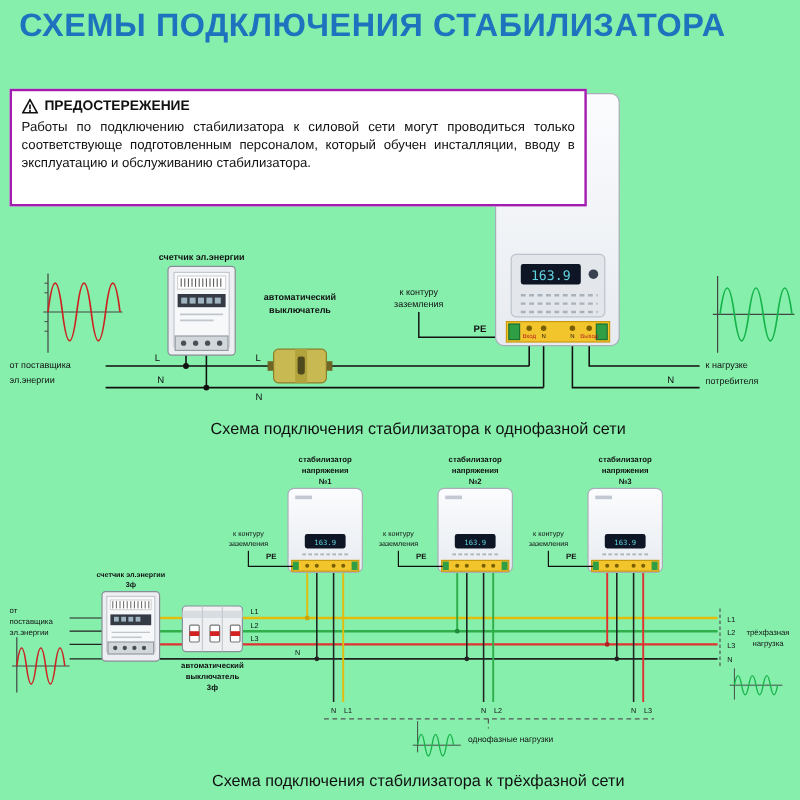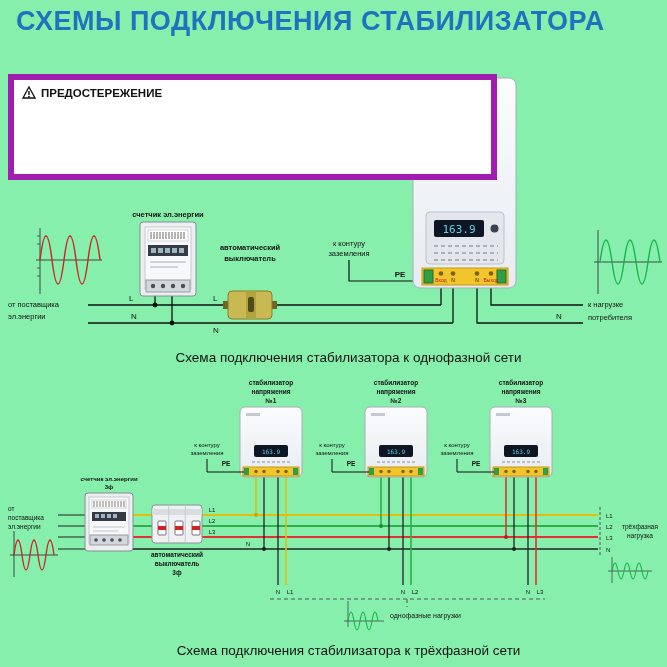--- a/index.html
+++ b/index.html
@@ -1,20 +1,20 @@
 <!DOCTYPE html>
 <html><head>
 <meta charset="utf-8">
 <style>
   html,body{margin:0;padding:0;background:#fff;}
   .canvas{position:relative;width:667px;height:667px;background:#86efac;overflow:hidden;
           font-family:"Liberation Sans","DejaVu Sans",sans-serif;}
   .page-title{position:absolute;left:16px;top:6px;margin:0;font-size:27px;font-weight:700;
           letter-spacing:.5px;color:#1e73be;white-space:nowrap;}
-  .warnbox{position:absolute;left:8px;top:74px;width:461px;height:82px;border:6px solid #a21caf;
+  .warnbox{position:absolute;left:8px;top:74px;width:461px;height:82px;border:2px solid #a21caf;
           background:#fff;padding:6px 8px;z-index:3;}
   .warnhead{display:flex;align-items:center;gap:5px;font-size:11.5px;font-weight:700;color:#111;}
   .warnbody{margin:4px 0 0 0;font-size:11px;line-height:1.38;color:#111;text-align:justify;}
   .caption{position:absolute;left:0;width:667px;text-align:center;font-size:13.5px;color:#111;z-index:2;padding-left:15px;}
   .cap1{top:350px;}
   .cap2{top:643px;}
   svg.diag{position:absolute;left:0;z-index:1;}
   #d1{top:70px;}
   #d2{top:375px;}
   svg text{font-family:"Liberation Sans","DejaVu Sans",sans-serif;fill:#111;}
@@ -148,20 +148,21 @@
 
   <div class="warnbox">
     <div class="warnhead">
       <svg width="14" height="13">
         <path d="M7 1 L13 12 L1 12 Z" fill="none" stroke="#111" stroke-width="1.3"></path>
         <line x1="7" y1="5" x2="7" y2="9" stroke="#111" stroke-width="1.4"></line>
         <circle cx="7" cy="10.6" r="0.9" fill="#111"></circle>
       </svg>
       <span>ПРЕДОСТЕРЕЖЕНИЕ</span>
     </div>
+    <p class="warnbody">Работы по подключению стабилизатора к силовой сети могут проводиться только соответствующе подготовленным персоналом, который обучен инсталляции, вводу в эксплуатацию и обслуживанию стабилизатора.</p>
   </div>
 
   <div class="caption cap1">Схема подключения стабилизатора к однофазной сети</div>
 
   <svg id="d2" class="diag" width="667" height="265" viewBox="0 0 667 265">
 
     <path d="M58,140 H85 M58,151 H85 M58,162 H85 M58,174 H85" stroke="#222" stroke-width="1"></path>
     <path d="M133,140 H152 M202,140 H598" fill="none" stroke="#e3bc0c" stroke-width="2"></path>
     <path d="M133,151 H152 M202,151 H598" fill="none" stroke="#2fae4a" stroke-width="2"></path>
     <path d="M133,162 H152 M202,162 H598" fill="none" stroke="#e03131" stroke-width="2"></path>

